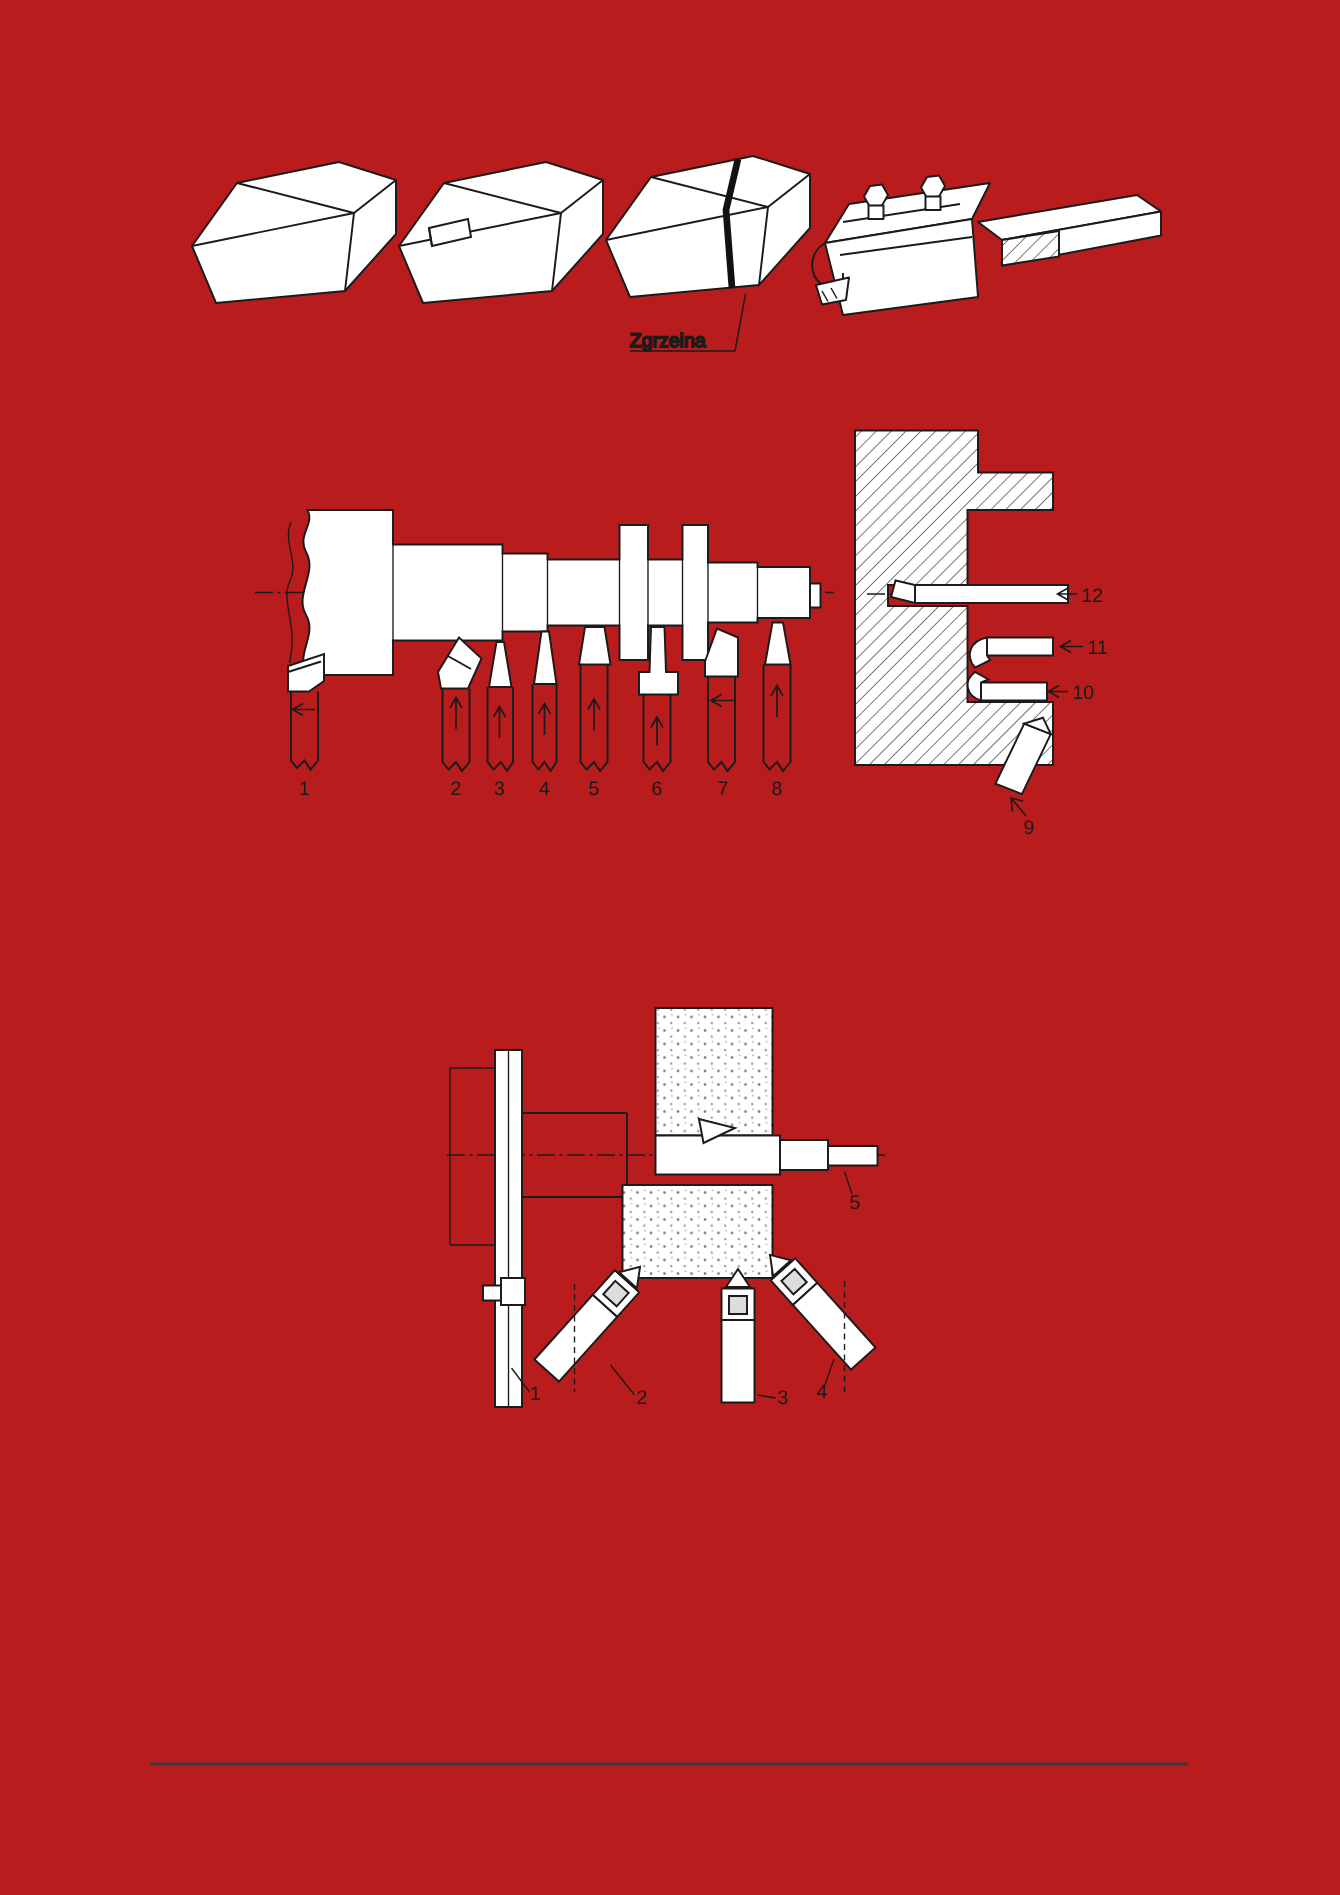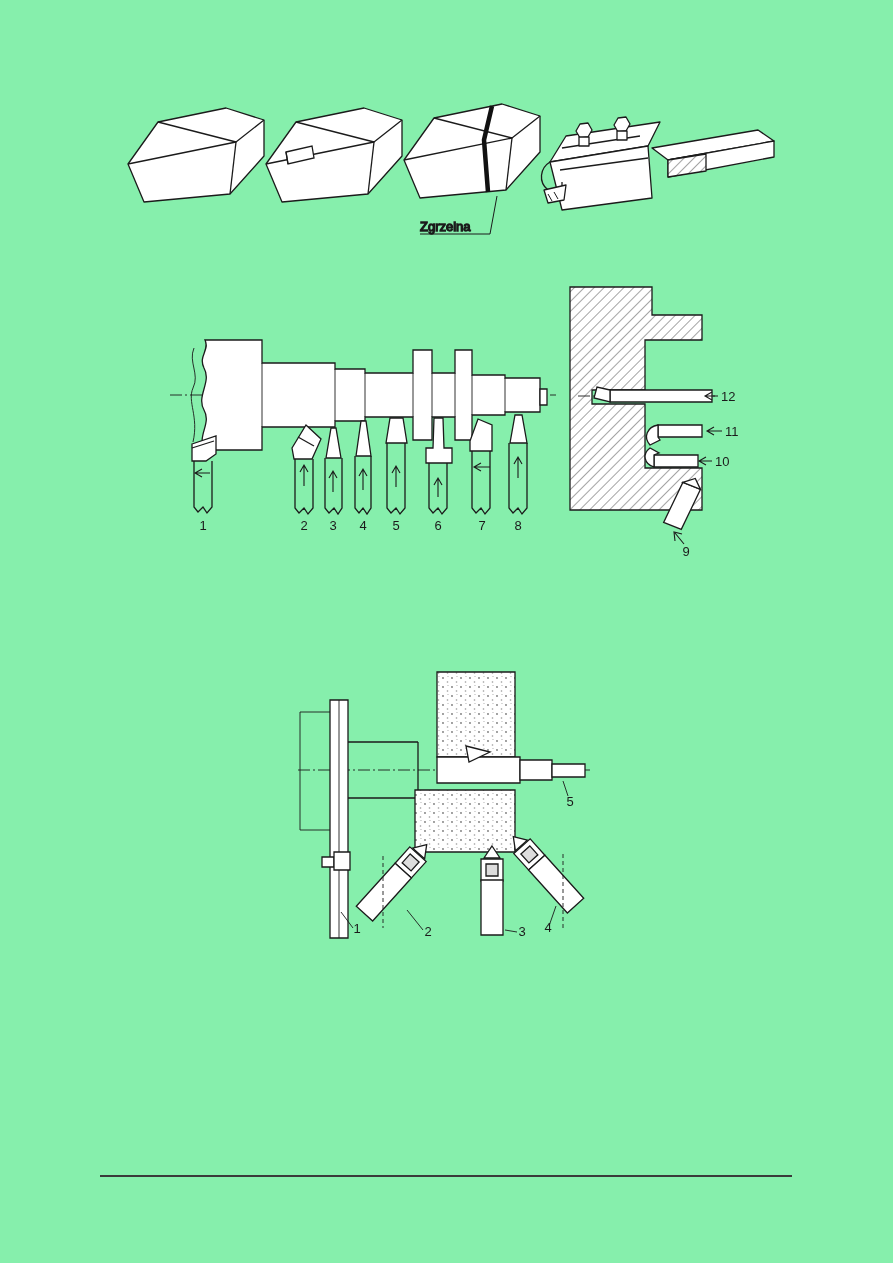--- a/index.html
+++ b/index.html
@@ -1,19 +1,19 @@
 <!DOCTYPE html>
 <html><head>
 <meta charset="utf-8">
 <style>
   html,body{margin:0;padding:0;background:#ffffff;}
   .page{
     position:relative;
     width:893px;height:1263px;
-    background:#86efac;
+    background:#b91c1c;
     font-family:"Liberation Sans", sans-serif;
     overflow:hidden;
   }
   svg.artwork{position:absolute;left:0;top:0;}
   svg.artwork path, svg.artwork line, svg.artwork rect, svg.artwork polygon{
     vector-effect:non-scaling-stroke;
   }
   svg.artwork text{
     font-family:"Liberation Sans", sans-serif;
     font-size:13px;

